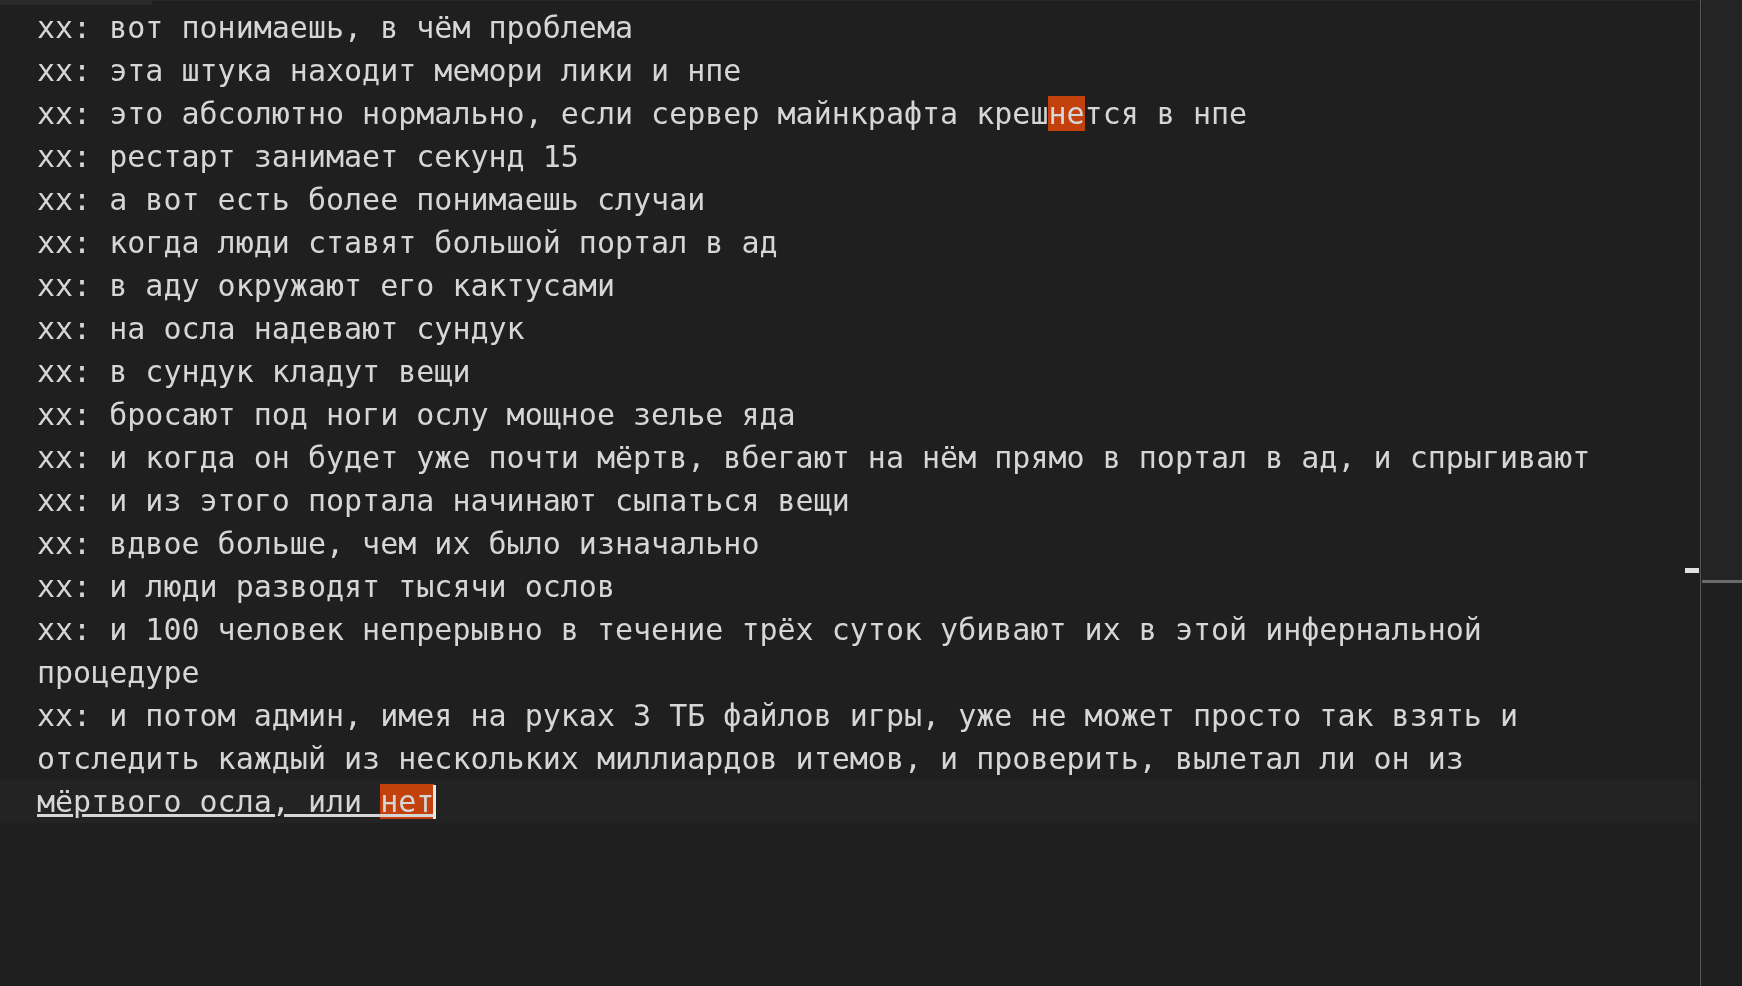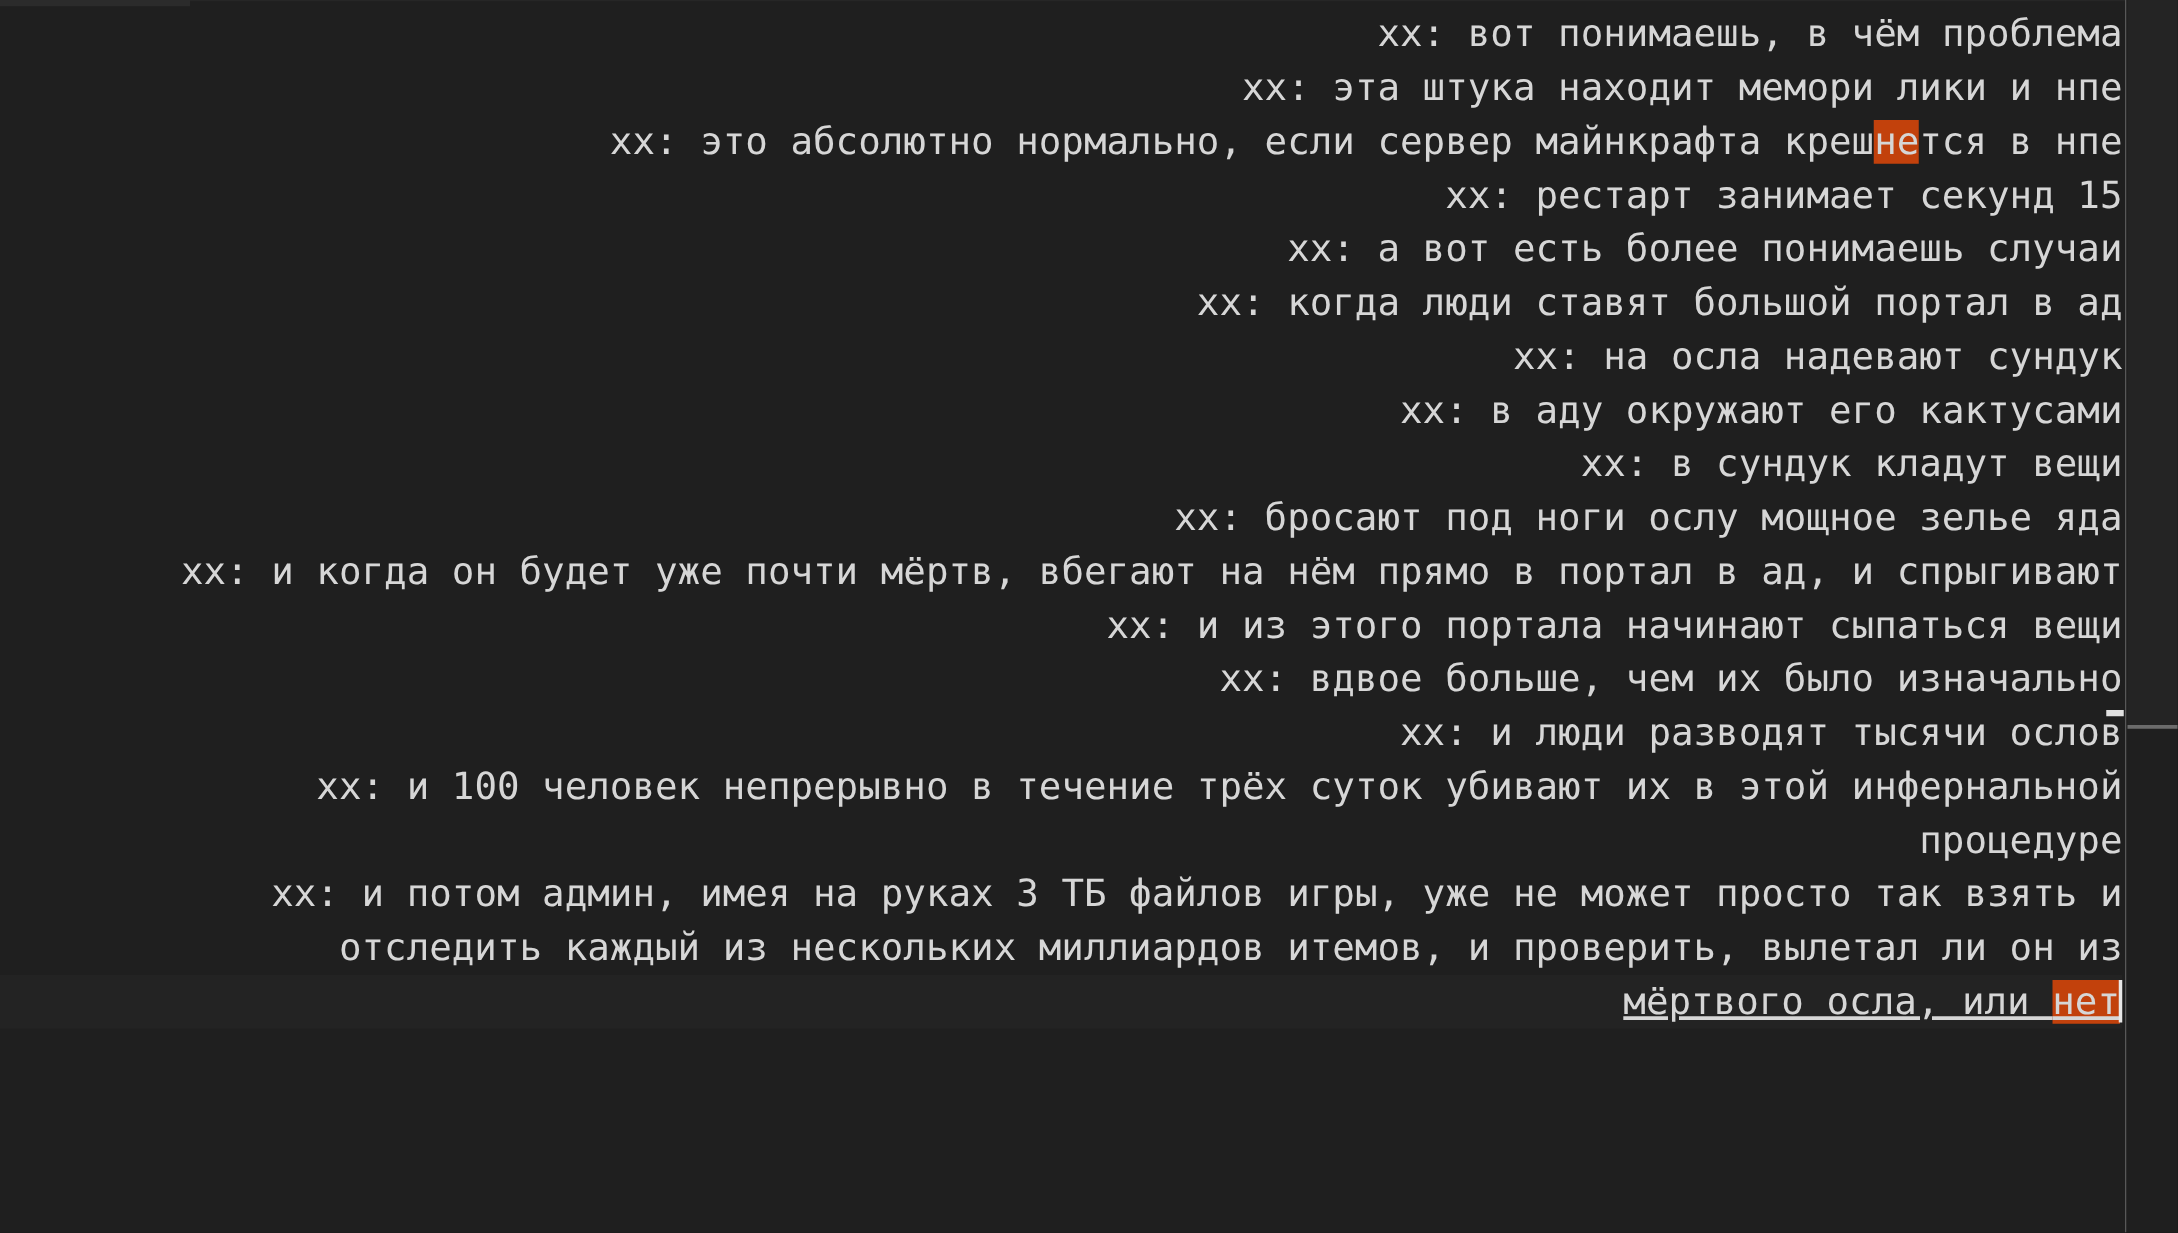--- a/index.html
+++ b/index.html
@@ -43,21 +43,20 @@
   
   .editor {
     position: absolute;
     top: 0;
     left: 0;
     width: 1698px;
     height: 986px;
     overflow: hidden;
     padding-top: 6px;
     box-sizing: border-box;
-    text-align: right;
   }
 
   .line {
     position: relative;
     height: 43px;
     line-height: 43px;
     padding-left: 37px;
     font-size: 30px;
     letter-spacing: 0px;
     color: #d6d6d6;
@@ -138,23 +137,23 @@
 
 
     <div class="line"><span class="txt">xx: это абсолютно нормально, если сервер майнкрафта креш</span><span class="sel">не</span><span class="txt">тся в нпе</span></div>
 
     <div class="line"><span class="txt">xx: рестарт занимает секунд 15</span></div>
 
     <div class="line"><span class="txt">xx: а вот есть более понимаешь случаи</span></div>
 
     <div class="line"><span class="txt">xx: когда люди ставят большой портал в ад</span></div>
 
+    <div class="line"><span class="txt">xx: в аду окружают его кактусами</span></div>
+
     <div class="line"><span class="txt">xx: на осла надевают сундук</span></div>
-
-    <div class="line"><span class="txt">xx: в аду окружают его кактусами</span></div>
 
     <div class="line"><span class="txt">xx: в сундук кладут вещи</span></div>
 
     <div class="line"><span class="txt">xx: бросают под ноги ослу мощное зелье яда</span></div>
 
     <div class="line"><span class="txt">xx: и когда он будет уже почти мёртв, вбегают на нём прямо в портал в ад, и спрыгивают</span></div>
 
     <div class="line"><span class="txt">xx: и из этого портала начинают сыпаться вещи</span></div>
 
     <div class="line"><span class="txt">xx: вдвое больше, чем их было изначально</span></div>

